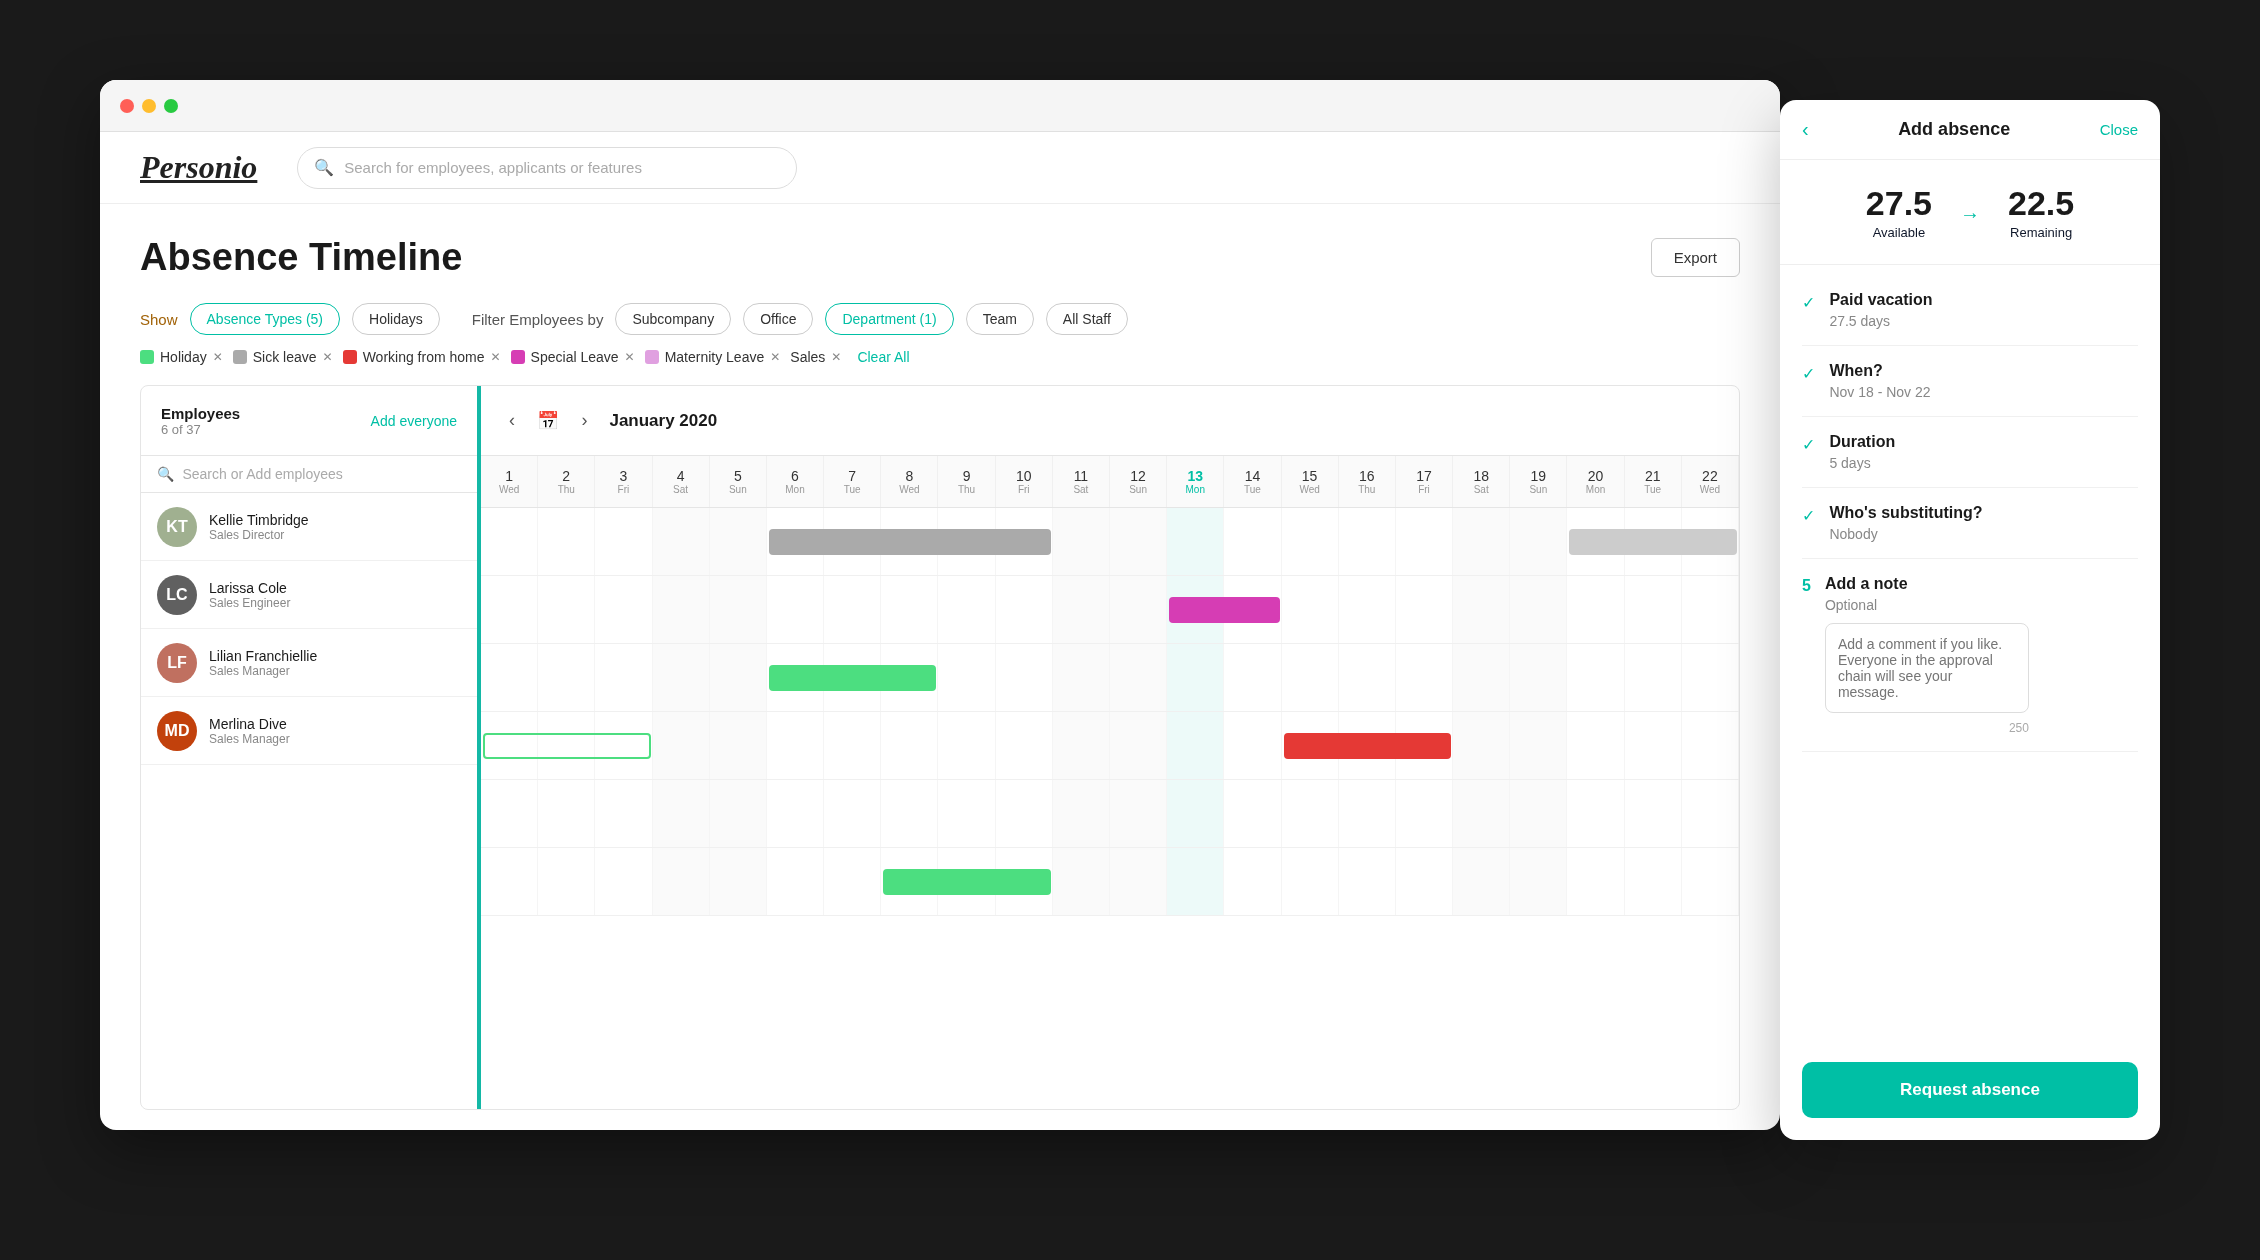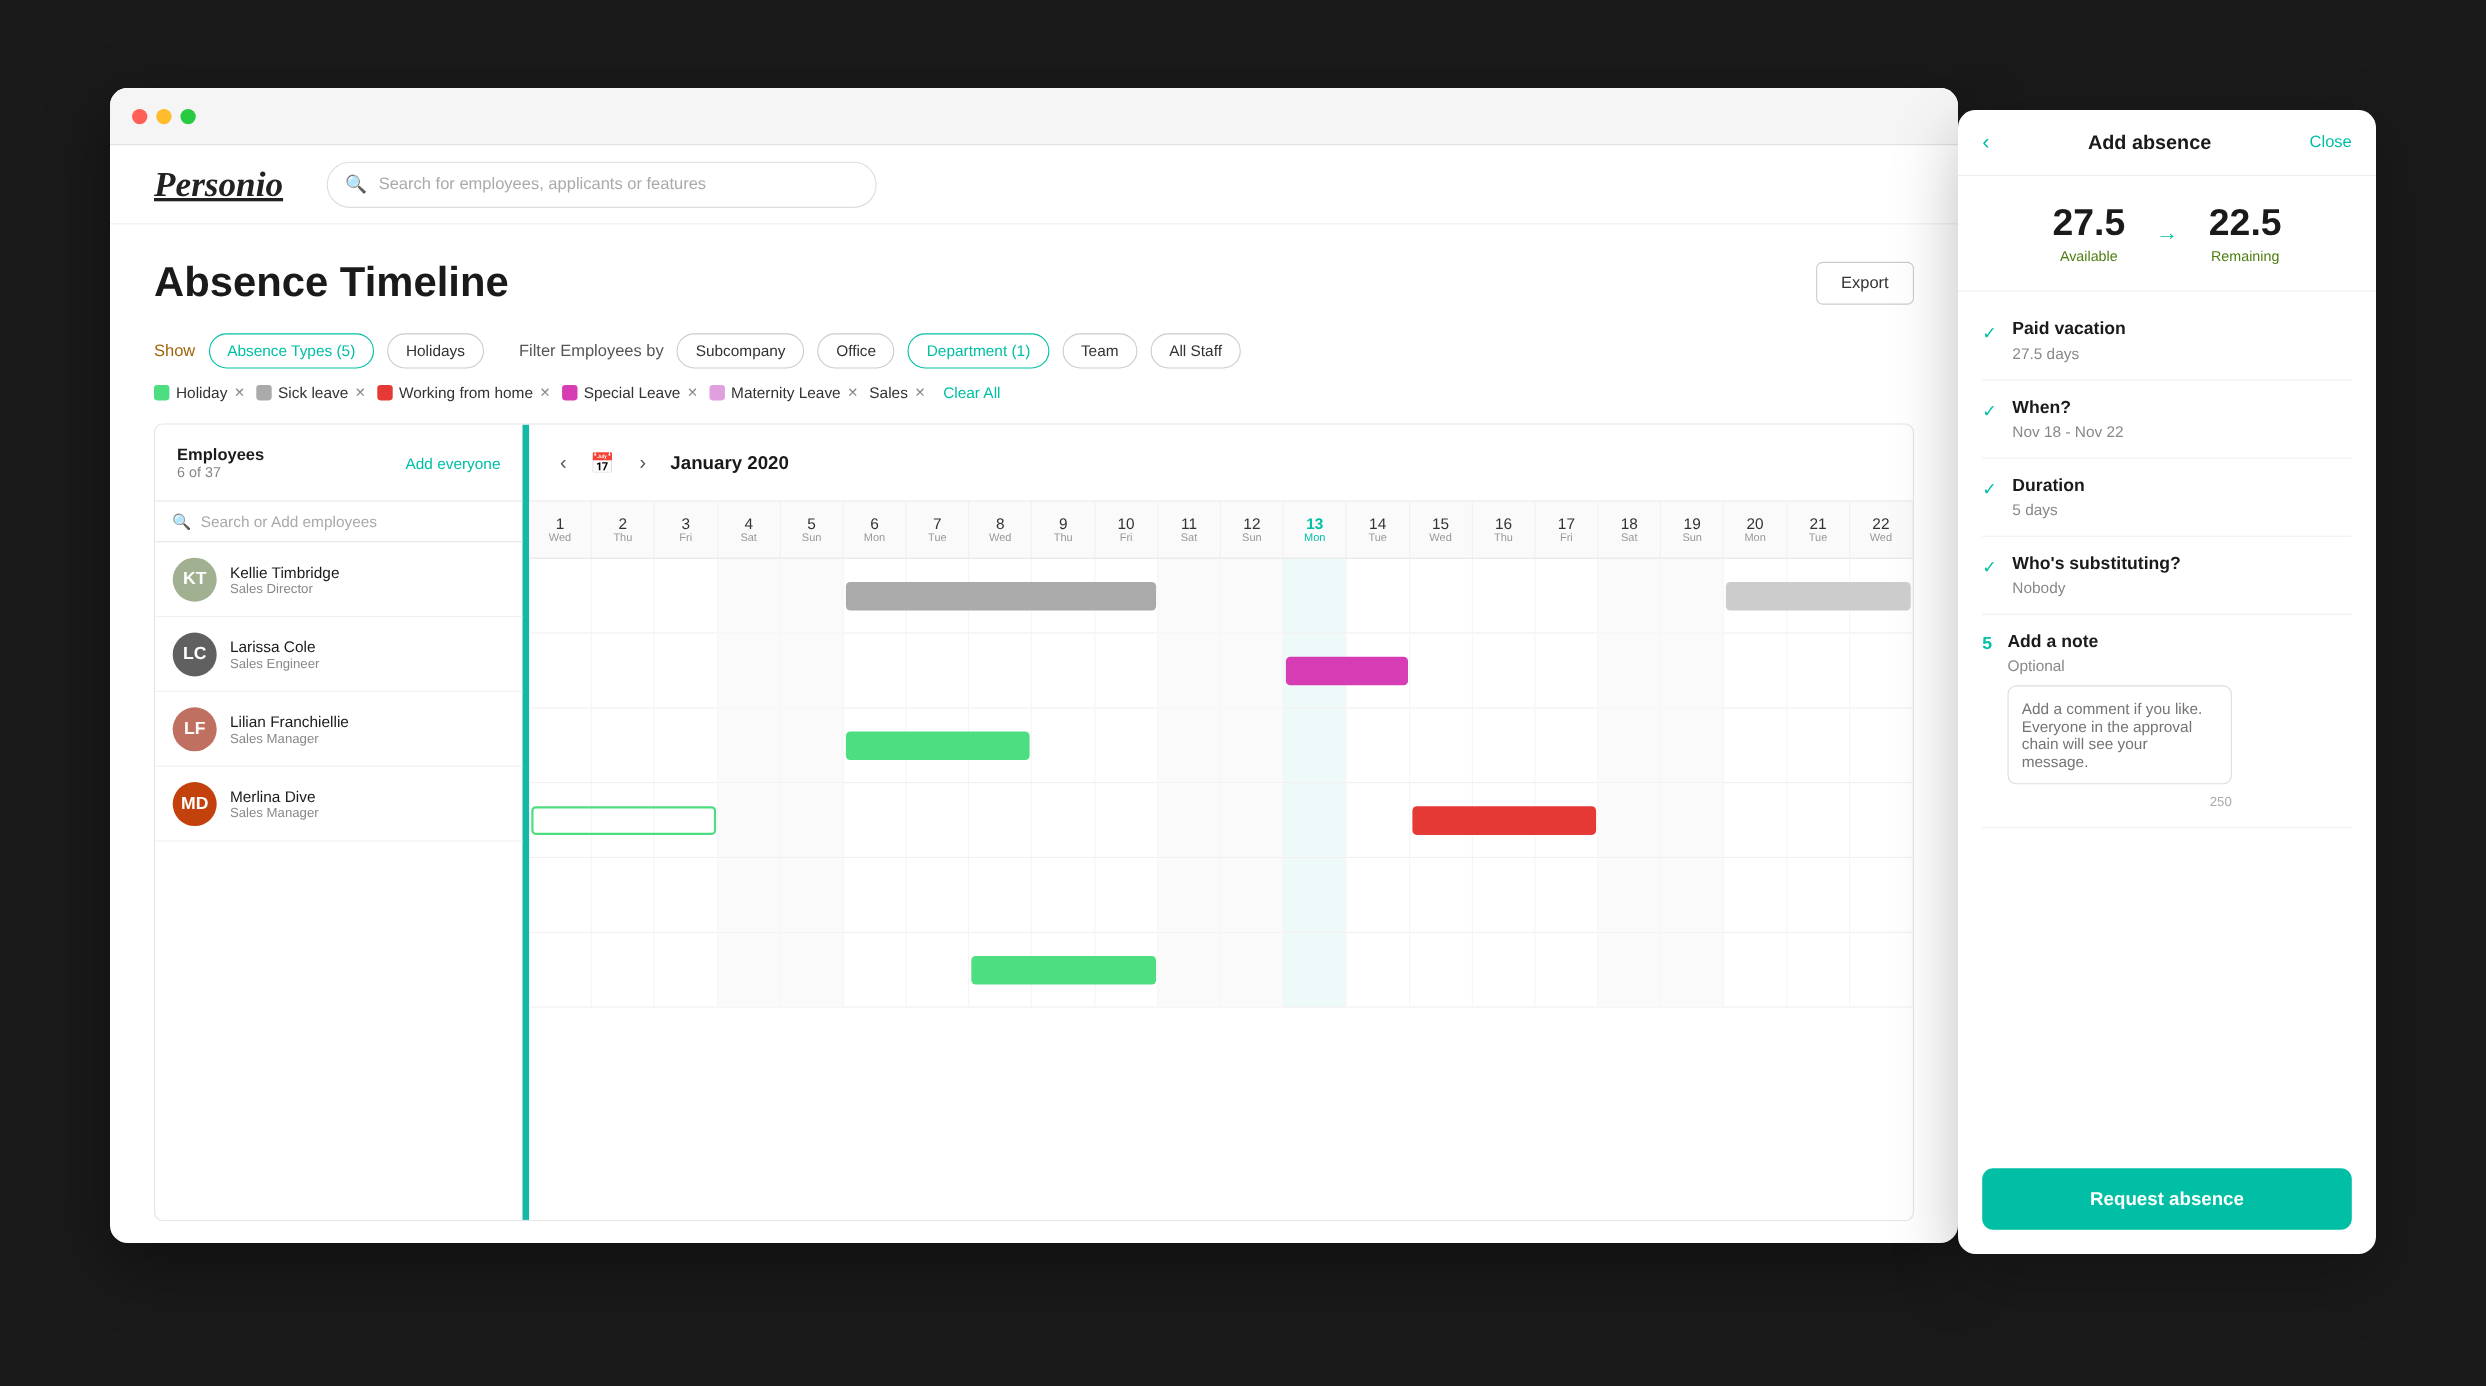--- a/index.html
+++ b/index.html
@@ -182,21 +182,21 @@
       flex: 1;
       border: 1px solid #e5e5e5;
       border-radius: 8px;
       overflow: hidden;
     }
 
     
     .left-panel {
       width: 340px;
       flex-shrink: 0;
-      border-right: 6px solid #14b8a6;
+      border-right: 4px solid #14b8a6;
       display: flex;
       flex-direction: column;
     }
 
     .emp-header {
       padding: 16px 20px;
       border-bottom: 1px solid #e5e5e5;
       display: flex;
       align-items: center;
       justify-content: space-between;
@@ -362,21 +362,21 @@
     .panel-stats {
       display: flex;
       align-items: center;
       justify-content: center;
       gap: 28px;
       padding: 24px 22px;
       border-bottom: 1px solid #eee;
     }
     .stat-block { text-align: center; }
     .stat-num { font-size: 34px; font-weight: 700; color: #1a1a1a; }
-    .stat-label { font-size: 13px; color: #4d7c0f; margin-top: 2px; }
+    .stat-label { font-size: 13px; color: #0f172a; margin-top: 2px; }
     .arrow-right { color: #00bfa5; font-size: 20px; }
 
     .panel-body {
       flex: 1;
       padding: 10px 22px;
       overflow-y: auto;
     }
 
     .check-row {
       display: flex;

